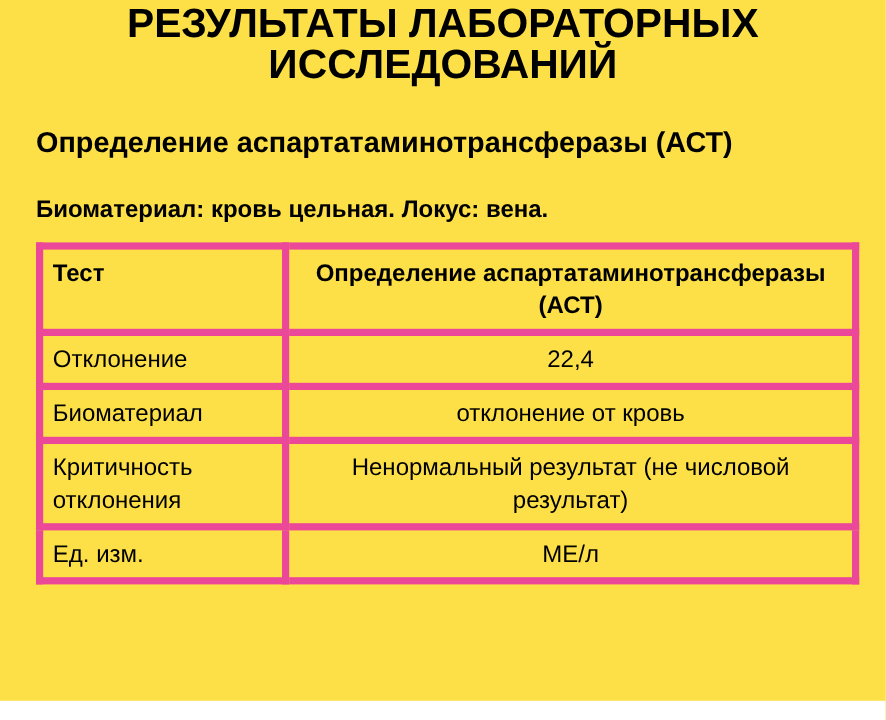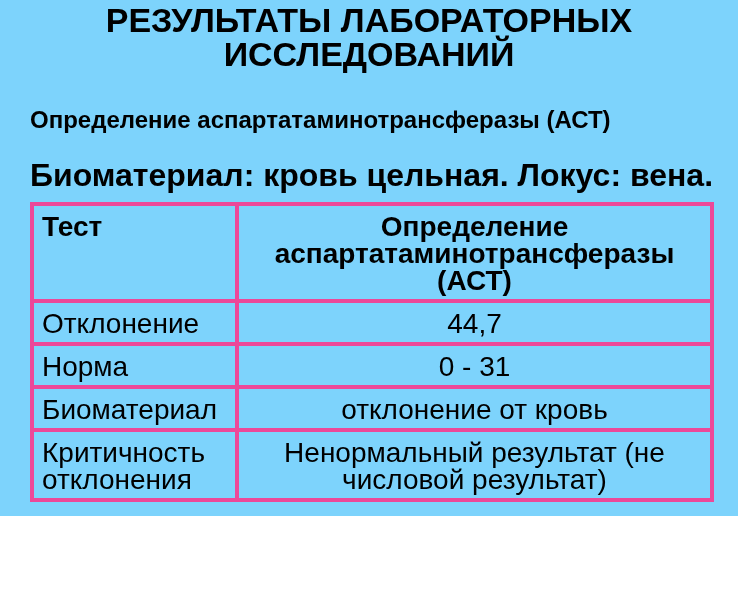--- a/index.html
+++ b/index.html
@@ -5,57 +5,57 @@
   * { margin: 0; padding: 0; box-sizing: border-box; }
   html, body { width: 738px; height: 600px; }
   body {
     background: #ffffff;
     color: #000000;
     font-family: "Liberation Sans", sans-serif;
   }
   .slide {
     position: relative;
     width: 738px;
-    height: 516px;
-    background: #7dd3fc;
+    height: 584px;
+    background: #fde047;
     overflow: hidden;
   }
   .title {
     margin: 3px auto 0 auto;
     max-width: 650px;
     text-align: center;
     font-size: 34px;
     line-height: 34px;
     font-weight: bold;
   }
   .subtitle {
     margin: 35px 20px 0 30px;
     font-size: 24px;
     line-height: 28px;
     font-weight: bold;
   }
   .biomaterial {
     margin: 27px 20px 0 30px;
-    font-size: 32px;
+    font-size: 20px;
     line-height: 28px;
     font-weight: bold;
   }
   table.results {
     margin: 13px 0 0 30px;
     width: 680px;
     border-collapse: collapse;
     table-layout: fixed;
   }
   col.c1 { width: 205px; }
   col.c2 { width: 475px; }
   .results th, .results td {
-    border: 4px solid #ec4899;
+    border: 6px solid #ec4899;
     vertical-align: top;
     padding: 7px 8px 5px 8px;
-    font-size: 28px;
+    font-size: 20px;
     line-height: 27px;
     font-weight: normal;
     overflow: hidden;
   }
   .results .label { text-align: left; }
   .results .value { text-align: center; padding-left: 4px; padding-right: 4px; }
   .results tr.r-header th { font-weight: bold; }
   .results tr.r-header   { height: 64px; }
   .results tr.r-result   { height: 41px; }
   .results tr.r-norm     { height: 39px; }
@@ -79,30 +79,30 @@
         <col class="c1">
         <col class="c2">
       </colgroup>
     <tbody>
       <tr class="r-header">
         <th class="label">Тест</th>
         <th class="value">Определение аспартатаминотрансферазы (АСТ)</th>
       </tr>
       <tr class="r-result">
         <td class="label">Отклонение</td>
-        <td class="value">44,7</td>
-      </tr>
-      <tr class="r-norm">
-        <td class="label">Норма</td>
-        <td class="value">0 - 31</td>
+        <td class="value">22,4</td>
       </tr>
       <tr class="r-dev">
         <td class="label">Биоматериал</td>
         <td class="value">отклонение от кровь</td>
       </tr>
       <tr class="r-crit">
         <td class="label">Критичность отклонения</td>
         <td class="value">Ненормальный результат (не числовой результат)</td>
       </tr>
+      <tr class="r-unit">
+        <td class="label">Ед. изм.</td>
+        <td class="value">МЕ/л</td>
+      </tr>
     </tbody>
   </table>
 
 </div>
 
 </body></html>

